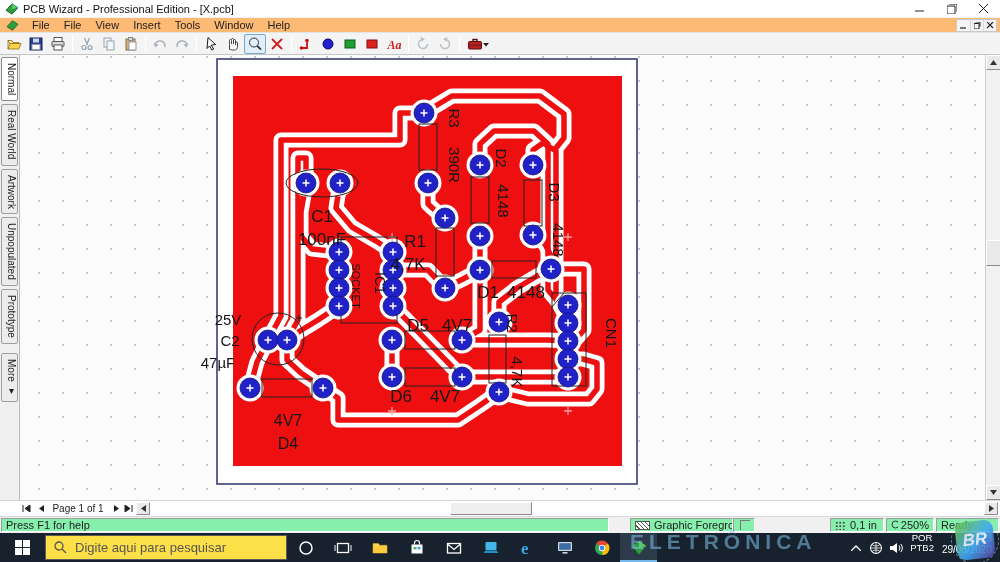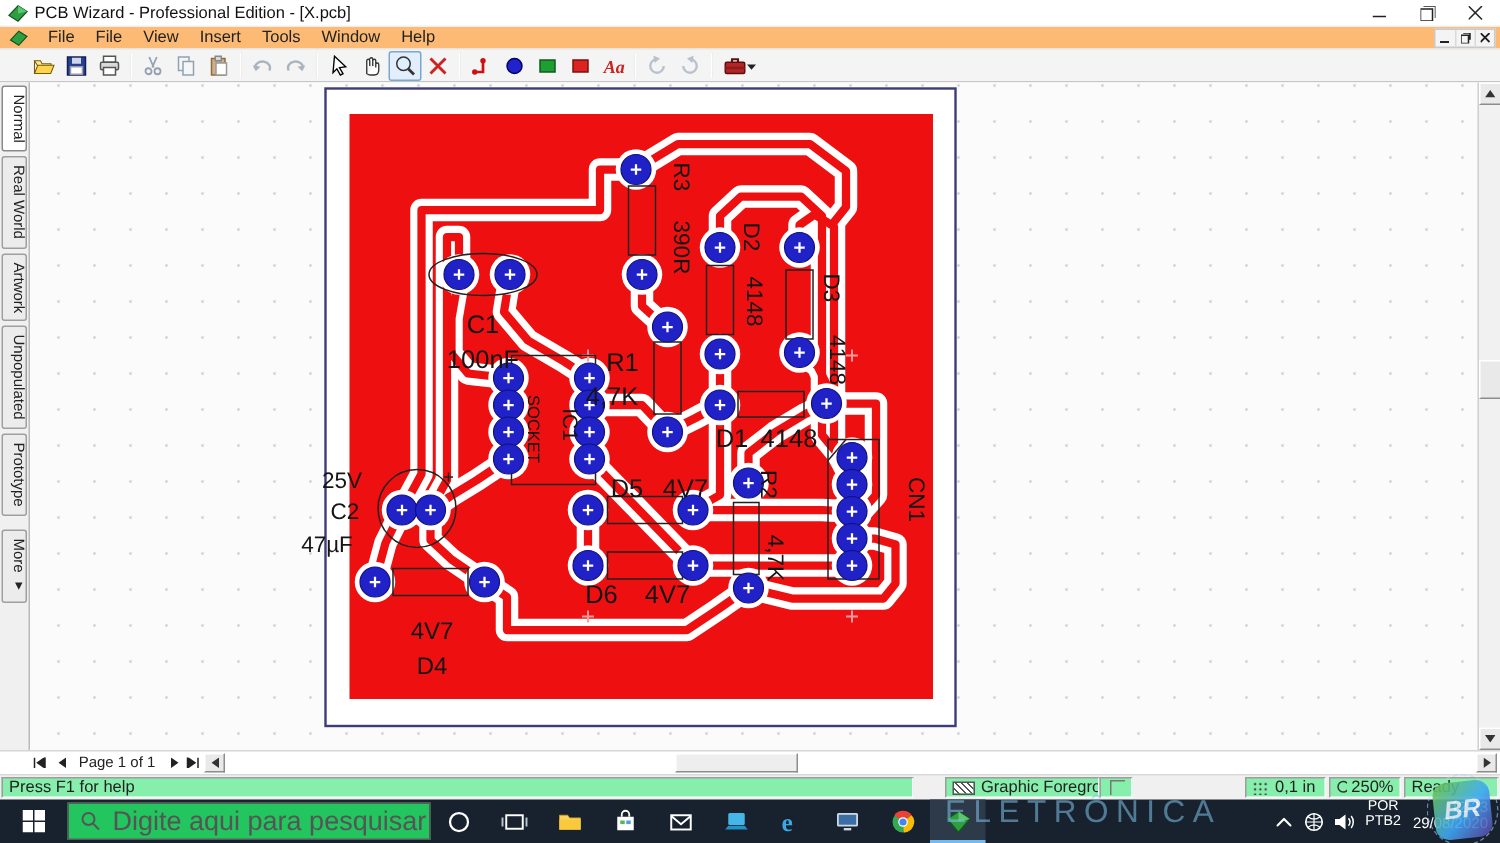--- a/index.html
+++ b/index.html
@@ -15,21 +15,21 @@
 
   
   .menubar{height:15px;background:#fdba74;display:flex;align-items:center;font-size:11px;color:#222;flex:0 0 15px;border-bottom:1px solid #e4e4e4}
   .menubar .appicon{width:13px;height:11px;margin:0 6px 0 6px}
   .menu-item{padding:0 7px;height:100%;display:flex;align-items:center}
   .mdi-controls{margin-left:auto;display:flex;border:1px solid #c9c9c9;margin-right:3px;background:#f4f4f4}
   .mdi-btn{width:13px;height:11px;display:flex;align-items:center;justify-content:center;border-left:1px solid #d9d9d9}
   .mdi-btn:first-child{border-left:none}
 
   
-  .toolbar{height:22px;background:#f4f4f4;border-bottom:1px solid #c6c6c6;display:flex;align-items:center;padding-left:18px;flex:0 0 22px}
+  .toolbar{height:22px;background:#f4f4f4;border-bottom:1px solid #c6c6c6;display:flex;align-items:center;padding-left:3px;flex:0 0 22px}
   .tb-btn{width:22px;height:20px;display:flex;align-items:center;justify-content:center;border:1px solid transparent;border-radius:2px}
   .tb-btn.active{background:#e2eefb;border-color:#7aa7cc}
   .tb-sep{width:1px;height:17px;background:#c0c0c0;border-right:1px solid #fff;margin:0 3px}
 
   
   .workspace{flex:0 0 445px;display:flex;height:445px;background:#fafafa;position:relative}
   .tabstrip{width:20px;background:#f0f0f0;border-right:1px solid #b9b9b9;display:flex;flex-direction:column;align-items:center;padding-top:2px}
   .vtab{writing-mode:vertical-rl;font-size:10px;color:#222;background:#ececec;border:1px solid #9f9f9f;border-radius:2px;padding:5px 1px;margin-bottom:3px;width:17px;text-align:center;line-height:1}
   .vtab.selected{background:#fff;border-color:#8a8a8a}
   .vtab.more{margin-top:6px;border:1px solid #9f9f9f}
@@ -51,31 +51,31 @@
   
   .statusbar{flex:0 0 17px;height:17px;background:#f0f0f0;border-top:1px solid #d9d9d9;position:relative;font-size:11px;color:#222}
   .sp{position:absolute;top:1px;height:14px;border:1px solid;border-color:#9d9d9d #fff #fff #9d9d9d;background:#86efac;display:flex;align-items:center;padding:0 4px;white-space:nowrap;overflow:hidden}
   .hatch{width:15px;height:9px;border:1px solid #555;background:repeating-linear-gradient(45deg,#fff 0 2px,#555 2px 3px);margin-right:4px;flex:0 0 15px}
   .gridico{width:11px;height:9px;background-image:radial-gradient(#444 0.7px,transparent 1px);background-size:3.5px 3.5px;margin-right:4px;flex:0 0 11px}
   .corner-ico{width:10px;height:10px;border:1px solid #777;border-right:none;border-bottom:none;position:relative;margin-left:2px}
 
   
   .taskbar{flex:0 0 29px;height:29px;background:#17222e;display:flex;align-items:center;position:relative;color:#fff}
   .tk-start{width:45px;height:29px;display:flex;align-items:center;justify-content:center}
-  .tk-search{width:242px;height:25px;background:#22c55e;border:1px solid #5a5a5a;display:flex;align-items:center;color:#555;font-size:18px;padding-left:8px;gap:8px}
+  .tk-search{width:242px;height:25px;background:#fde047;border:1px solid #5a5a5a;display:flex;align-items:center;color:#555;font-size:13px;padding-left:8px;gap:8px}
   .tk-icon{width:37px;height:29px;display:flex;align-items:center;justify-content:center;position:relative}
   .tk-icon.active{background:#2c3a49;box-shadow:inset 0 -2px 0 #76b9ed}
   .tray{margin-left:auto;display:flex;align-items:flex-start;height:100%}
   .tray-ico{width:20px;height:29px;display:flex;align-items:center;justify-content:center}
   .tray-txt{font-size:9.5px;line-height:10px;text-align:center;padding:0 4px;color:#fff}
   .clock{font-size:10px;line-height:11px;text-align:right;padding:0 8px 0 4px;color:#fff}
 
   
   .watermark{position:absolute;right:0;bottom:0;width:370px;height:50px;pointer-events:none;z-index:50}
-  .wm-text{position:absolute;left:0;bottom:8px;font-size:21px;font-weight:normal;letter-spacing:5px;color:rgba(130,195,235,0.55)}
+  .wm-text{position:absolute;left:0;bottom:8px;font-size:21px;font-weight:bold;letter-spacing:5px;color:rgba(130,195,235,0.55)}
   .wm-badge{position:absolute;right:6px;bottom:3px;width:38px;height:38px;border-radius:9px;background:linear-gradient(135deg,#6fc643 0%,#3fa9f5 55%,#5b3fa0 100%);display:flex;align-items:center;justify-content:center;font-weight:bold;font-style:italic;font-size:17px;color:#eaf6ff;transform:rotate(-6deg);opacity:.9}
   .wm-ring{position:absolute;right:1px;bottom:-2px;width:48px;height:48px;border:1.5px dashed rgba(170,215,245,.55);border-radius:50%}
 </style>
 </head>
 <body>
 
 <div class="window">
 
   <div class="titlebar">
     <span class="appicon">

